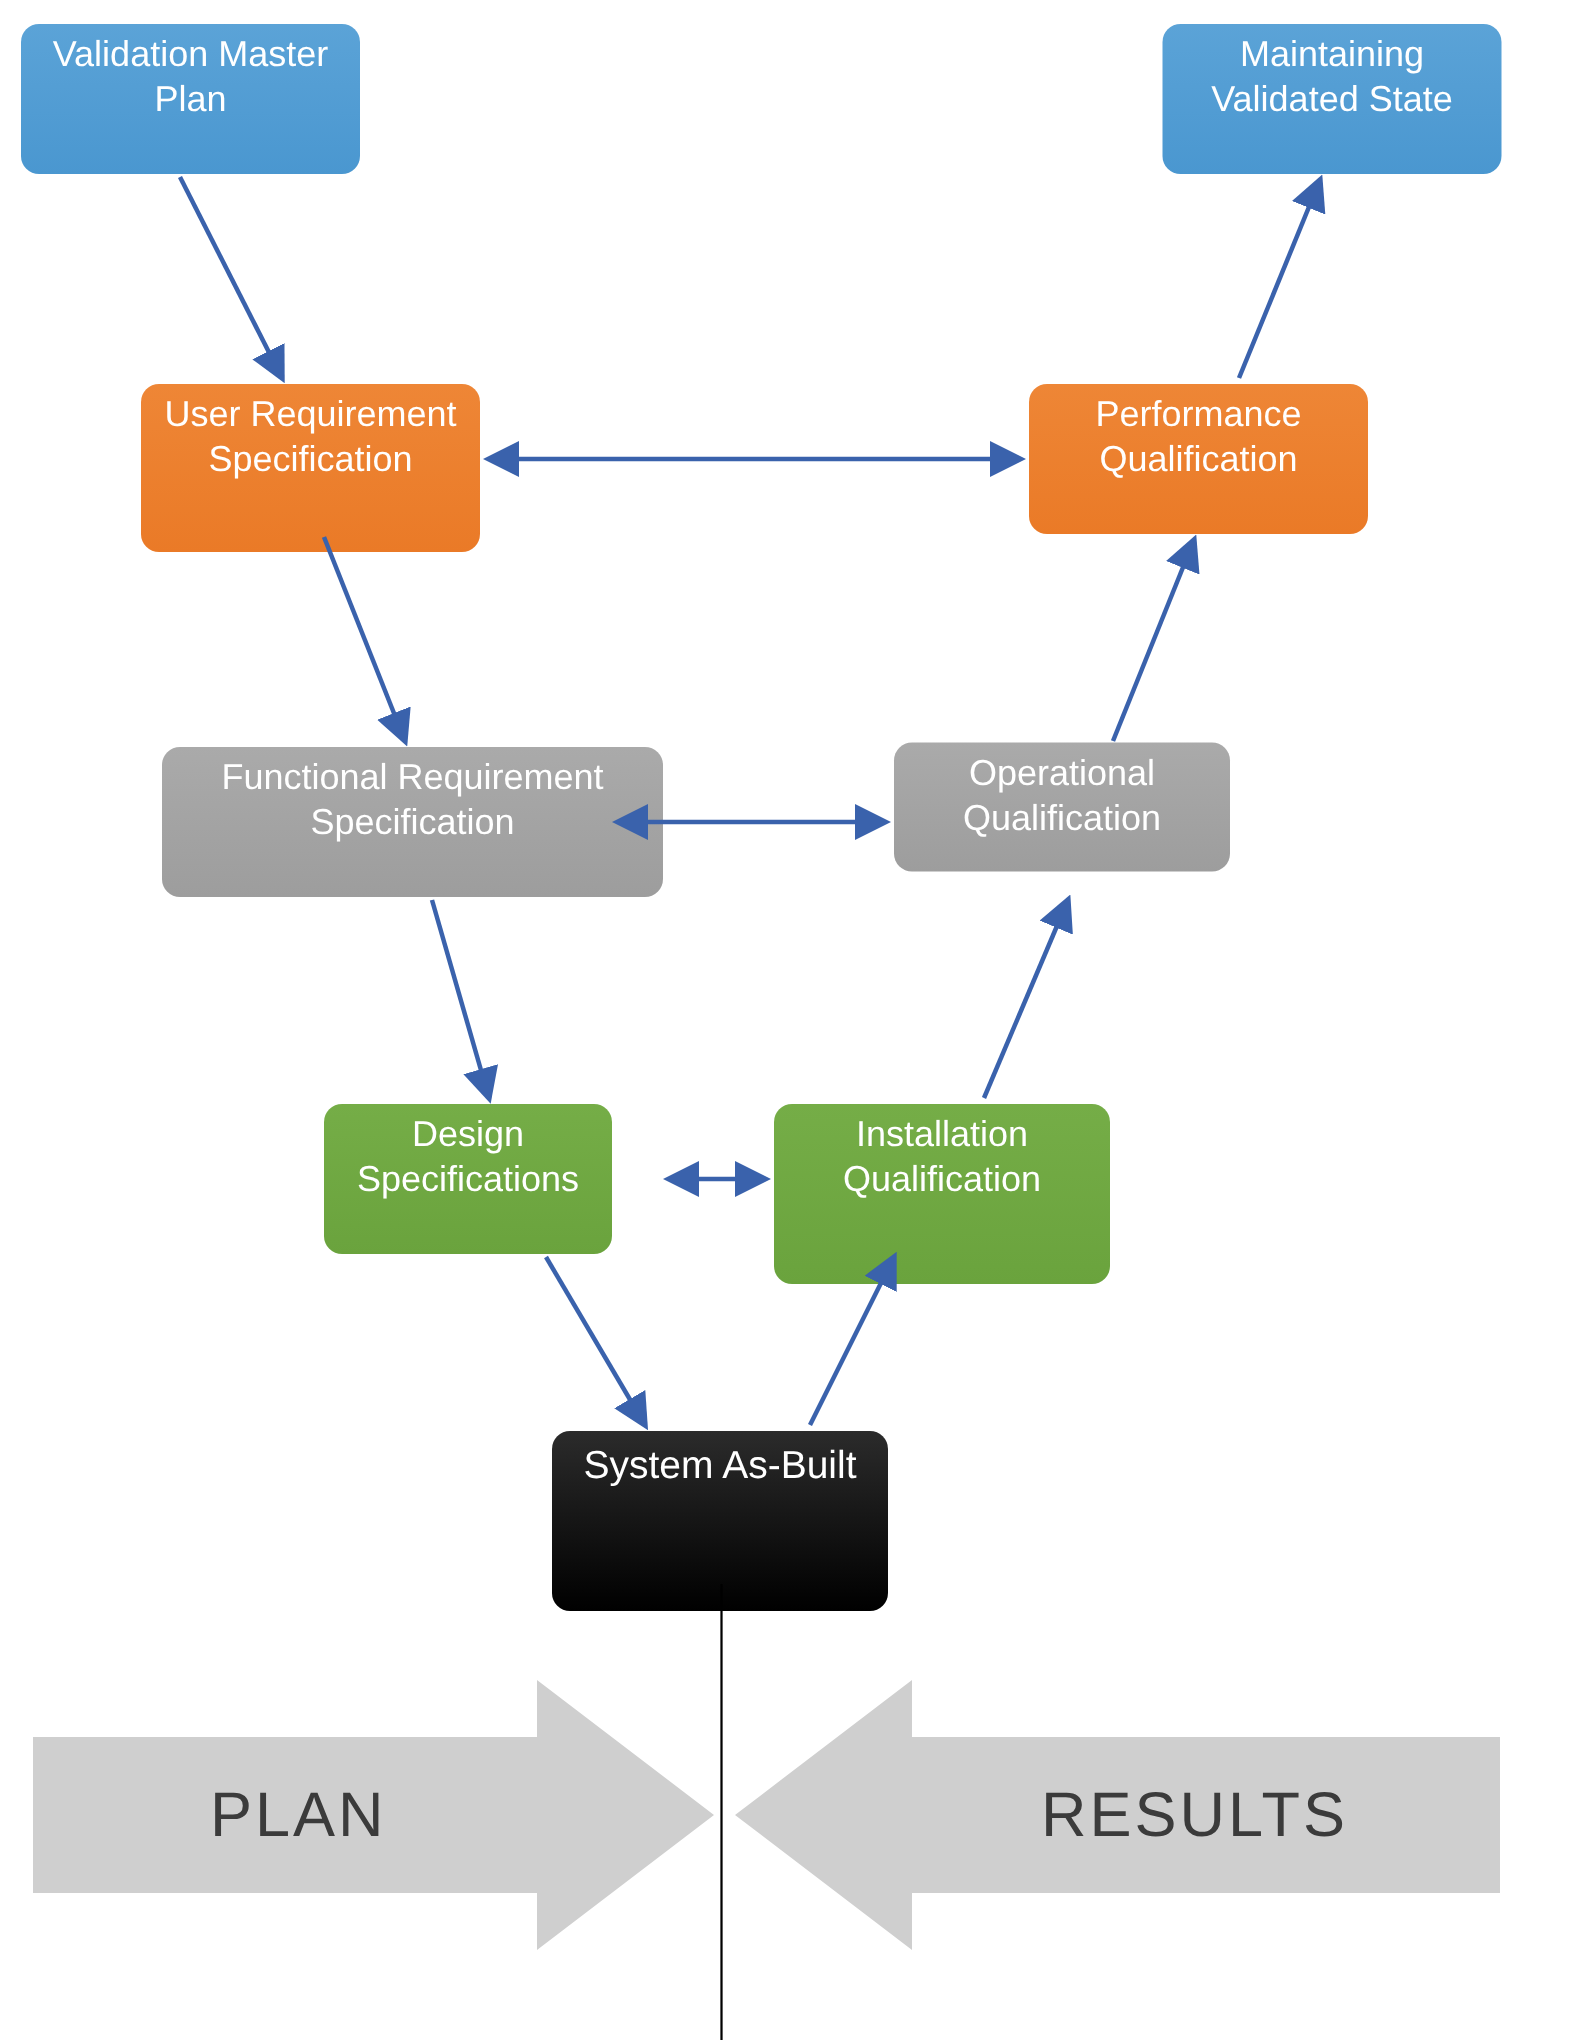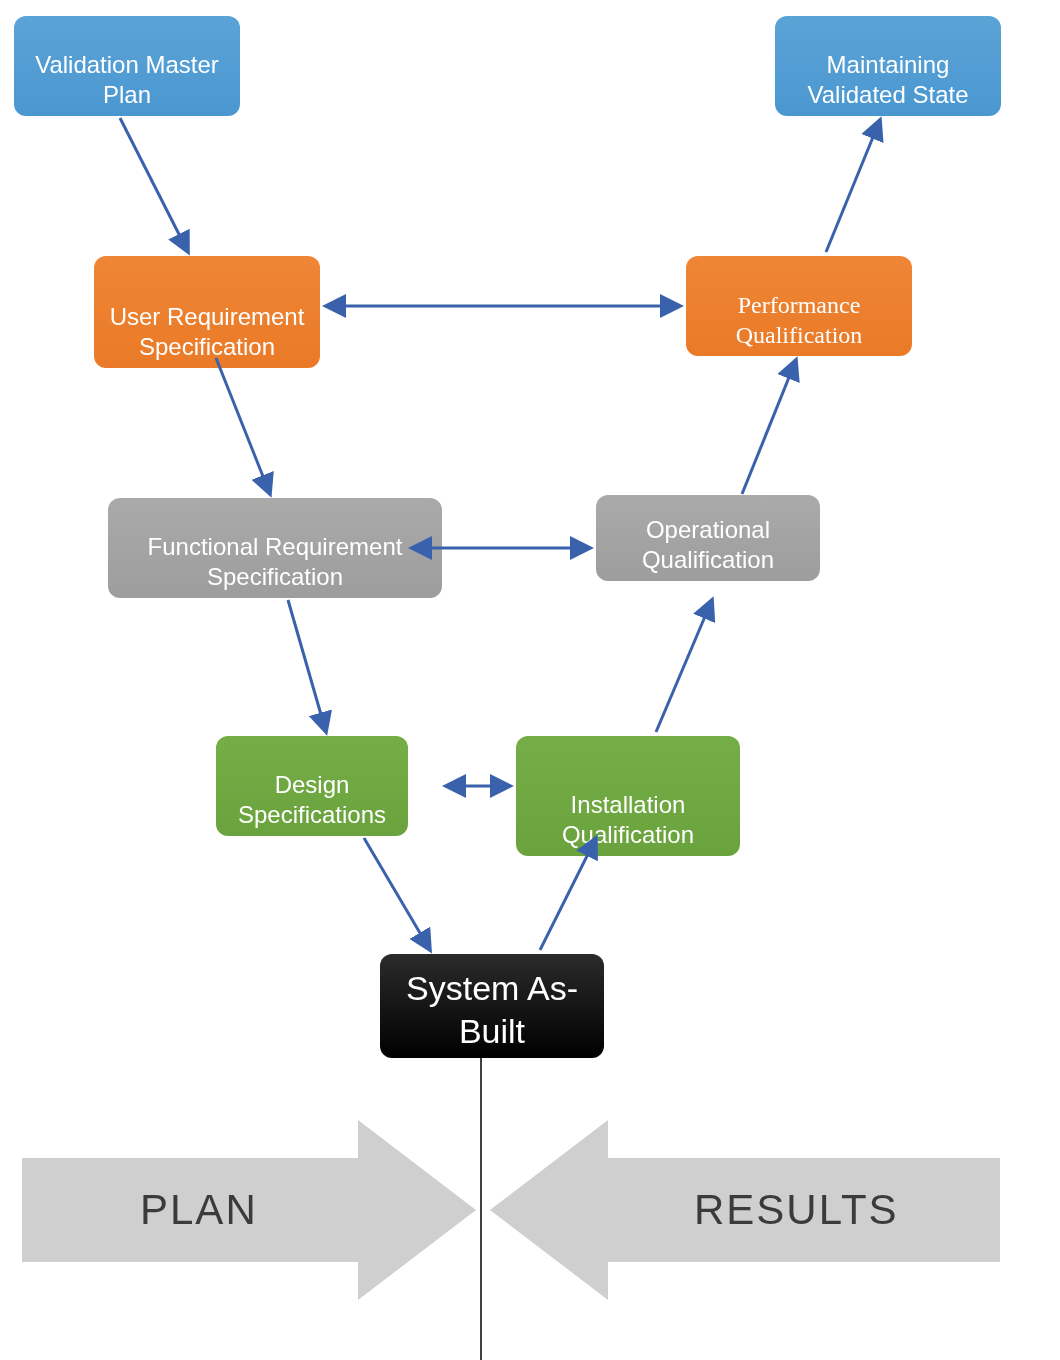--- a/index.html
+++ b/index.html
@@ -15,21 +15,21 @@
     position: relative;
     width: 1060px;
     height: 1360px;
   }
   .node {
     position: absolute;
     border-radius: 12px;
     color: #ffffff;
     text-align: center;
     display: flex;
-    align-items: flex-end;
+    align-items: flex-start;
     justify-content: center;
     font-size: 24px;
     line-height: 1.25;
     padding: 6px 10px;
     box-sizing: border-box;
     white-space: pre-line;
   }
   .blue   { background: linear-gradient(#5ba3d7, #4a97d0); }
   .orange { background: linear-gradient(#ee8636, #ea7a27); }
   .gray   { background: linear-gradient(#aaaaaa, #9d9d9d); }
@@ -58,34 +58,34 @@
 
 <div class="stage">
 
   <div class="node blue" style="left:14px;  top:16px;  width:226px; height:100px;"><span>Validation Master
 Plan</span></div>
   <div class="node blue" style="left:775px; top:16px;  width:226px; height:100px;"><span>Maintaining
 Validated State</span></div>
 
   <div class="node orange" style="left:94px;  top:256px; width:226px; height:112px;"><span>User Requirement
 Specification</span></div>
-  <div class="node orange" style="left:686px; top:256px; width:226px; height:100px;font-family:Liberation Serif, serif;"><span>Performance
+  <div class="node orange" style="left:686px; top:256px; width:226px; height:100px;"><span>Performance
 Qualification</span></div>
 
   <div class="node gray" style="left:108px; top:498px; width:334px; height:100px;"><span>Functional Requirement
 Specification</span></div>
   <div class="node gray" style="left:596px; top:495px; width:224px; height:86px;"><span>Operational
 Qualification</span></div>
 
   <div class="node green" style="left:216px; top:736px; width:192px; height:100px;"><span>Design
 Specifications</span></div>
   <div class="node green" style="left:516px; top:736px; width:224px; height:120px;"><span>Installation
 Qualification</span></div>
 
-  <div class="node black" style="left:368px; top:954px; width:224px; height:104px; font-size:34px;margin-left:12px;"><span>System As-Built</span></div>
+  <div class="node black" style="left:368px; top:954px; width:224px; height:120px; font-size:26px;"><span>System As-Built</span></div>
 
   <svg class="overlay" viewBox="0 0 1060 1360">
     <defs>
       <marker id="ah" viewBox="0 0 12 12" refX="10" refY="6" markerWidth="8" markerHeight="8" orient="auto-start-reverse">
         <path d="M0,0 L12,6 L0,12 z" fill="#3a62ac"></path>
       </marker>
     </defs>
 
     <line x1="120" y1="118" x2="188" y2="252" stroke="#3a62ac" stroke-width="3" marker-end="url(#ah)"></line>
     <line x1="216" y1="358" x2="270" y2="494" stroke="#3a62ac" stroke-width="3" marker-end="url(#ah)"></line>

